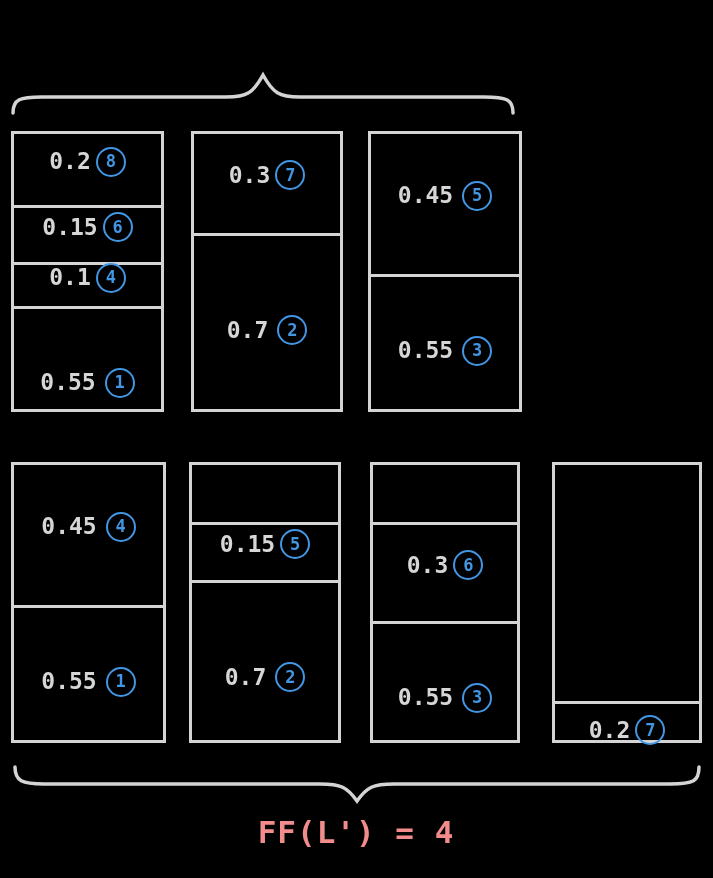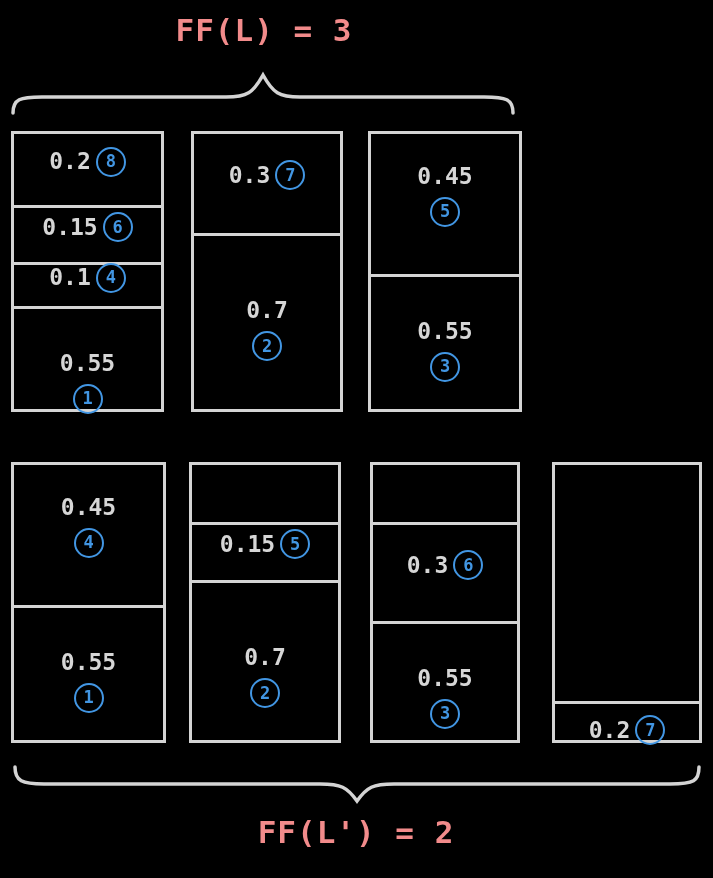--- a/index.html
+++ b/index.html
@@ -53,42 +53,41 @@
   .item {
     display: flex;
     align-items: center;
     justify-content: center;
     color: var(--text);
     font-weight: bold;
     font-size: 23px;
     line-height: 1;
   }
   .item.inline { flex-direction: row; gap: 5px; }
-  .item.stacked { flex-direction: column; gap: 9px; }
+  .item.stacked { flex-direction: row; gap: 9px; }
   .badge {
     width: 26px;
     height: 26px;
     border: 2.5px solid var(--blue);
     border-radius: 50%;
     color: var(--blue);
     display: inline-flex;
     align-items: center;
     justify-content: center;
     font-size: 17px;
     font-weight: bold;
     line-height: 1;
     flex: 0 0 auto;
   }
 </style>
 </head>
 <body>
 
 <div class="stage">
 
-  <div class="title title-top">FF(L) = 3</div>
 
   <svg class="brace-layer" width="713" height="878" viewBox="0 0 713 878">
     <path class="brace-path" d="M 13 113 C 13 99 20 97 42 97 L 226 97 C 247 97 253 93 263 75 C 273 93 279 97 300 97 L 484 97 C 506 97 513 99 513 113"></path>
     <path class="brace-path" d="M 15 767 C 15 781 22 784 44 784 L 320 784 C 341 784 347 787 357 801 C 367 787 373 784 394 784 L 670 784 C 694 784 699 781 699 767"></path>
   </svg>
 
   <div id="row-top">
       <div class="bin" style="left: 11px; top: 131px; width: 153px; height: 281px;">
         <div class="item inline" style="height: 20%;">
           <span class="value">0.2</span>
@@ -163,15 +162,15 @@
       </div>
       <div class="bin" style="left: 552px; top: 462px; width: 150px; height: 281px;">
         <div class="free-space" style="height: 80%;"></div>
         <div class="item inline" style="height: 20%;">
           <span class="value">0.2</span>
           <span class="badge">7</span>
         </div>
       </div>
     </div>
 
-  <div class="title title-bottom">FF(L') = 2</div>
+  <div class="title title-bottom">FF(L') = 4</div>
 
 </div>
 
 </body></html>

